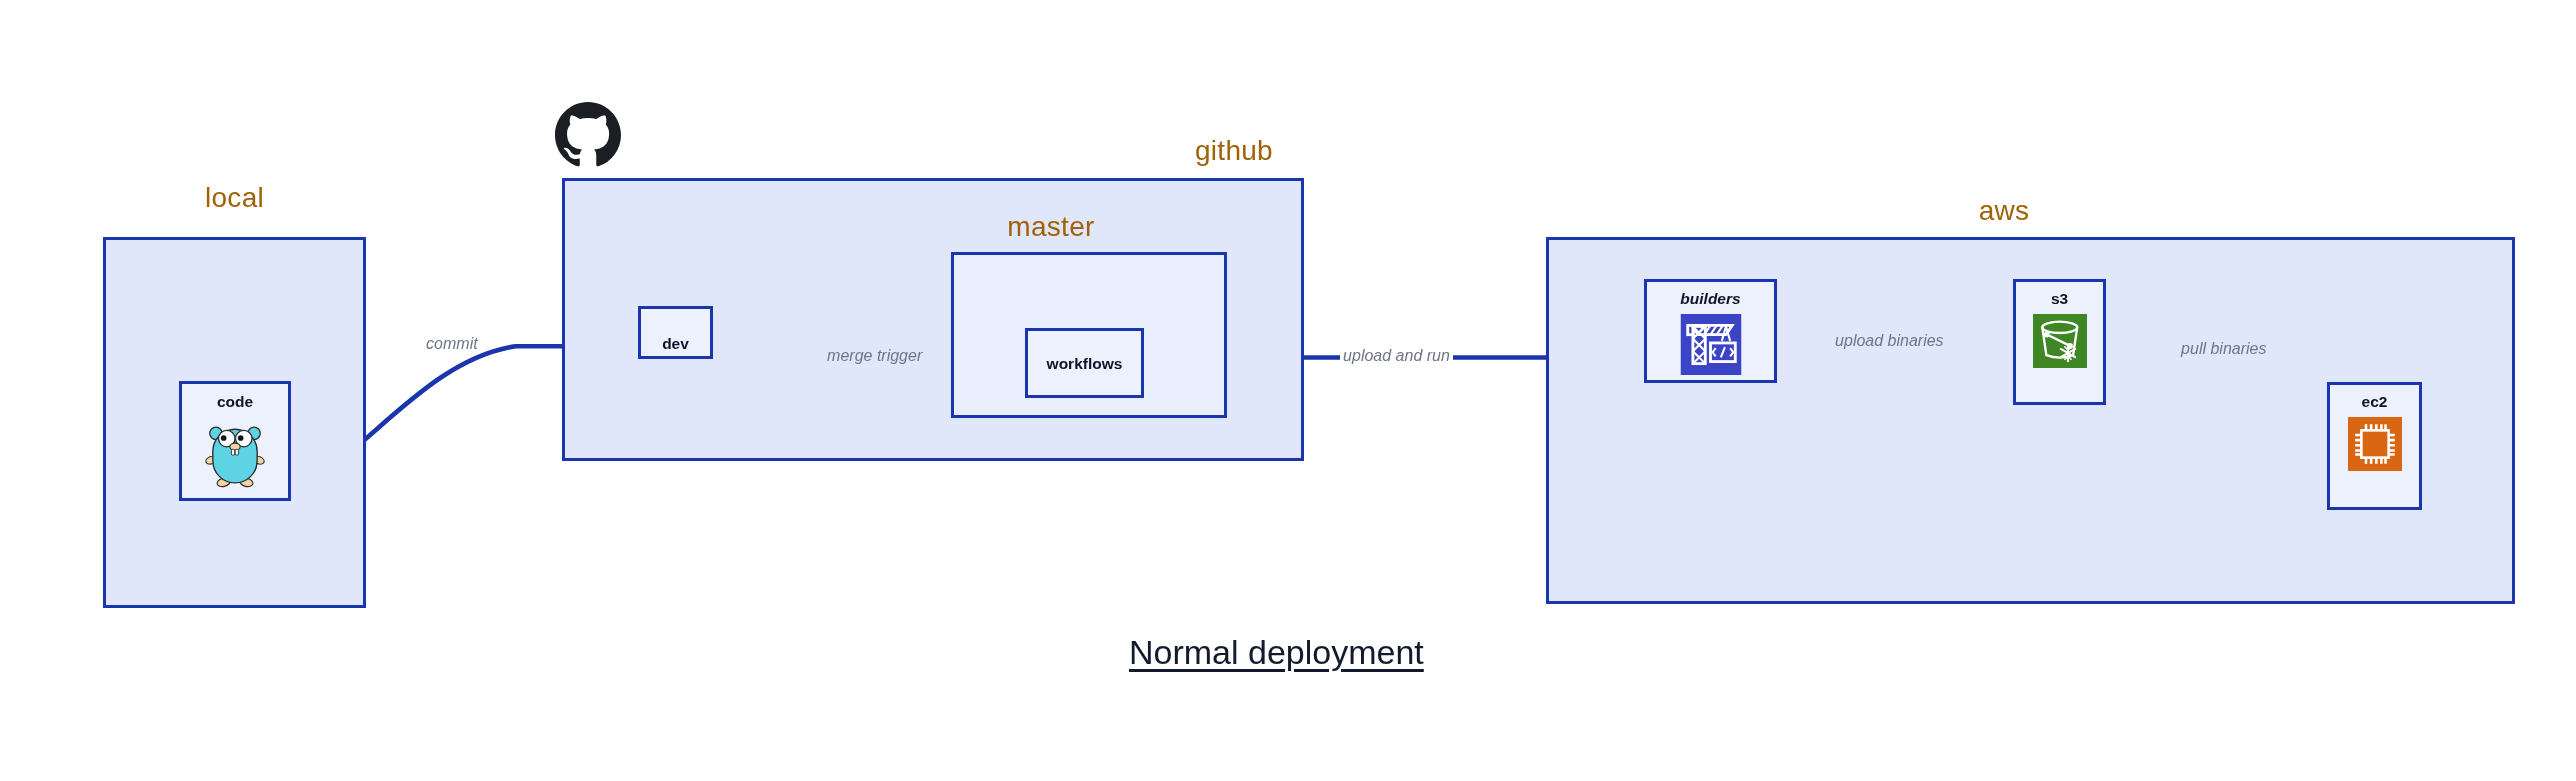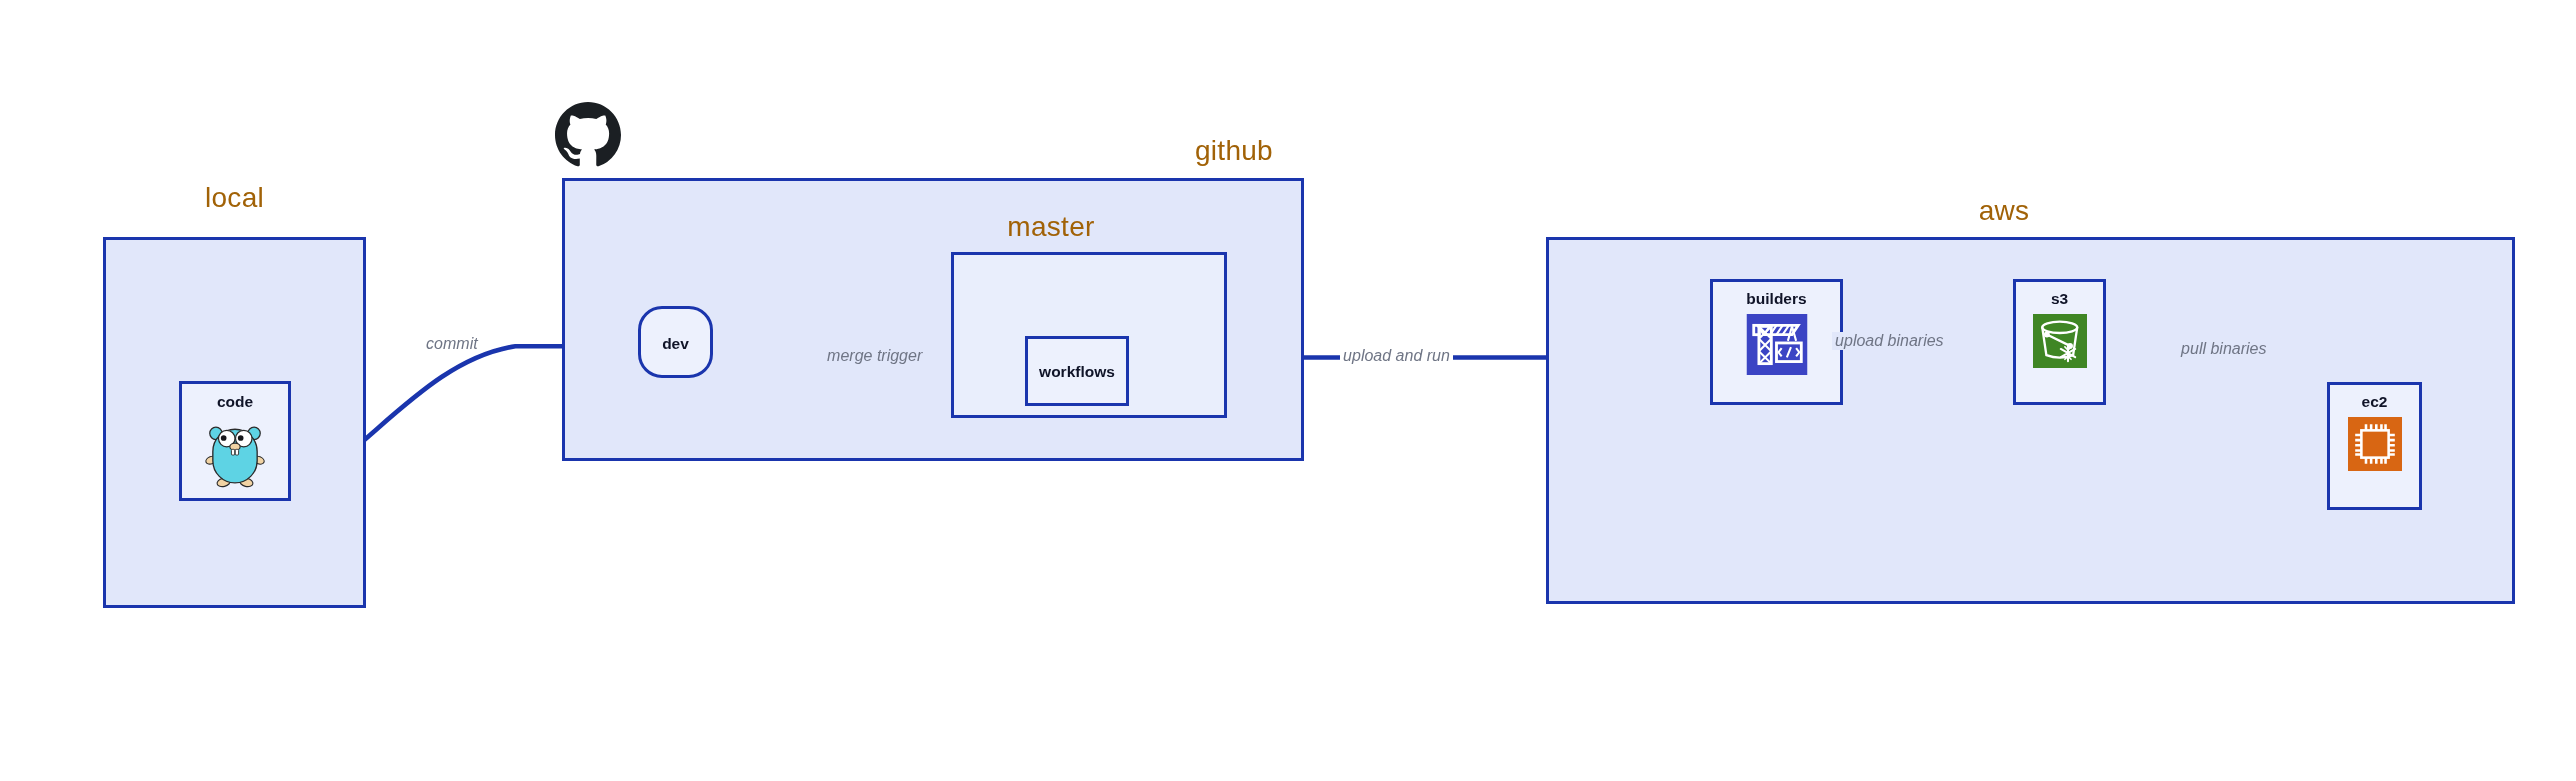--- a/index.html
+++ b/index.html
@@ -177,35 +177,35 @@
                -.08-.2-.36-1.02.08-2.12 0 0 .67-.21 2.2.82.64-.18 1.32-.27 2-.27
                .68 0 1.36.09 2 .27 1.53-1.04 2.2-.82 2.2-.82.44 1.1.16 1.92.08 2.12
                .51.56.82 1.27.82 2.15 0 3.07-1.87 3.75-3.65 3.95.29.25.54.73.54 1.48
                0 1.07-.01 1.93-.01 2.2 0 .21.15.46.55.38A8.012 8.012 0 0 0 16 8c0-4.42-3.58-8-8-8z"></path>
     </svg>
   </span>
 
   <div class="group-label" style="left:1036px; top:135px; width:237px; text-align:right;">github</div>
   <div class="group" style="left:562px; top:178px; width:742px; height:283px;"></div>
 
-  <div class="node" style="left:638px; top:306px; width:75px; height:72px;border-radius:24px;">
+  <div class="node" style="left:638px; top:306px; width:75px; height:53px;">
     <div class="node-label" style="top:26px;">dev</div>
   </div>
 
   <div class="group-label" style="left:948px; top:211px; width:206px;">master</div>
   <div class="group sub" style="left:951px; top:252px; width:276px; height:166px;"></div>
 
-  <div class="node" style="left:1025px; top:336px; width:104px; height:70px;">
+  <div class="node" style="left:1025px; top:328px; width:119px; height:70px;">
     <div class="node-label" style="top:24px;">workflows</div>
   </div>
 
   <div class="group-label" style="left:1875px; top:195px; width:258px;">aws</div>
   <div class="group" style="left:1546px; top:237px; width:969px; height:367px;"></div>
 
-  <div class="node" style="left:1710px; top:279px; width:133px; height:126px;">
+  <div class="node" style="left:1644px; top:279px; width:133px; height:104px;font-style:italic;">
     <div class="node-label" style="top:8.2px;">builders</div>
     <span class="node-icon" style="top:32px; width:61px; height:61px;">
       <svg width="61" height="61" viewBox="0 0 118 118">
         <rect x="0" y="0" width="118" height="118" fill="#3b44c4"></rect>
         <g fill="none" stroke="#ffffff" stroke-width="5.5" stroke-linejoin="miter">
 
           <rect x="24" y="24" width="24" height="72"></rect>
           <path d="M24 24 L48 48 M48 24 L24 48 M24 48 L48 72 M48 48 L24 72 M24 72 L48 96 M48 72 L24 96" stroke-width="4"></path>
 
           <rect x="14" y="22" width="11" height="18"></rect>
@@ -269,15 +269,16 @@
   <div class="edge-label" style="left:423px; top:335px;">commit</div>
 
   <div class="edge-label on-group" style="left:824px; top:347px;">merge trigger</div>
 
   <div class="edge-label" style="left:1340px; top:347px;">upload and run</div>
 
   <div class="edge-label on-group" style="left:1832px; top:332px;">upload binaries</div>
 
   <div class="edge-label on-group" style="left:2178px; top:340px;">pull binaries</div>
 
+  <div id="diagram-title" style="left:1129px; top:633px;">Normal deployment</div>
 
 </div>
 
 
 </body></html>

